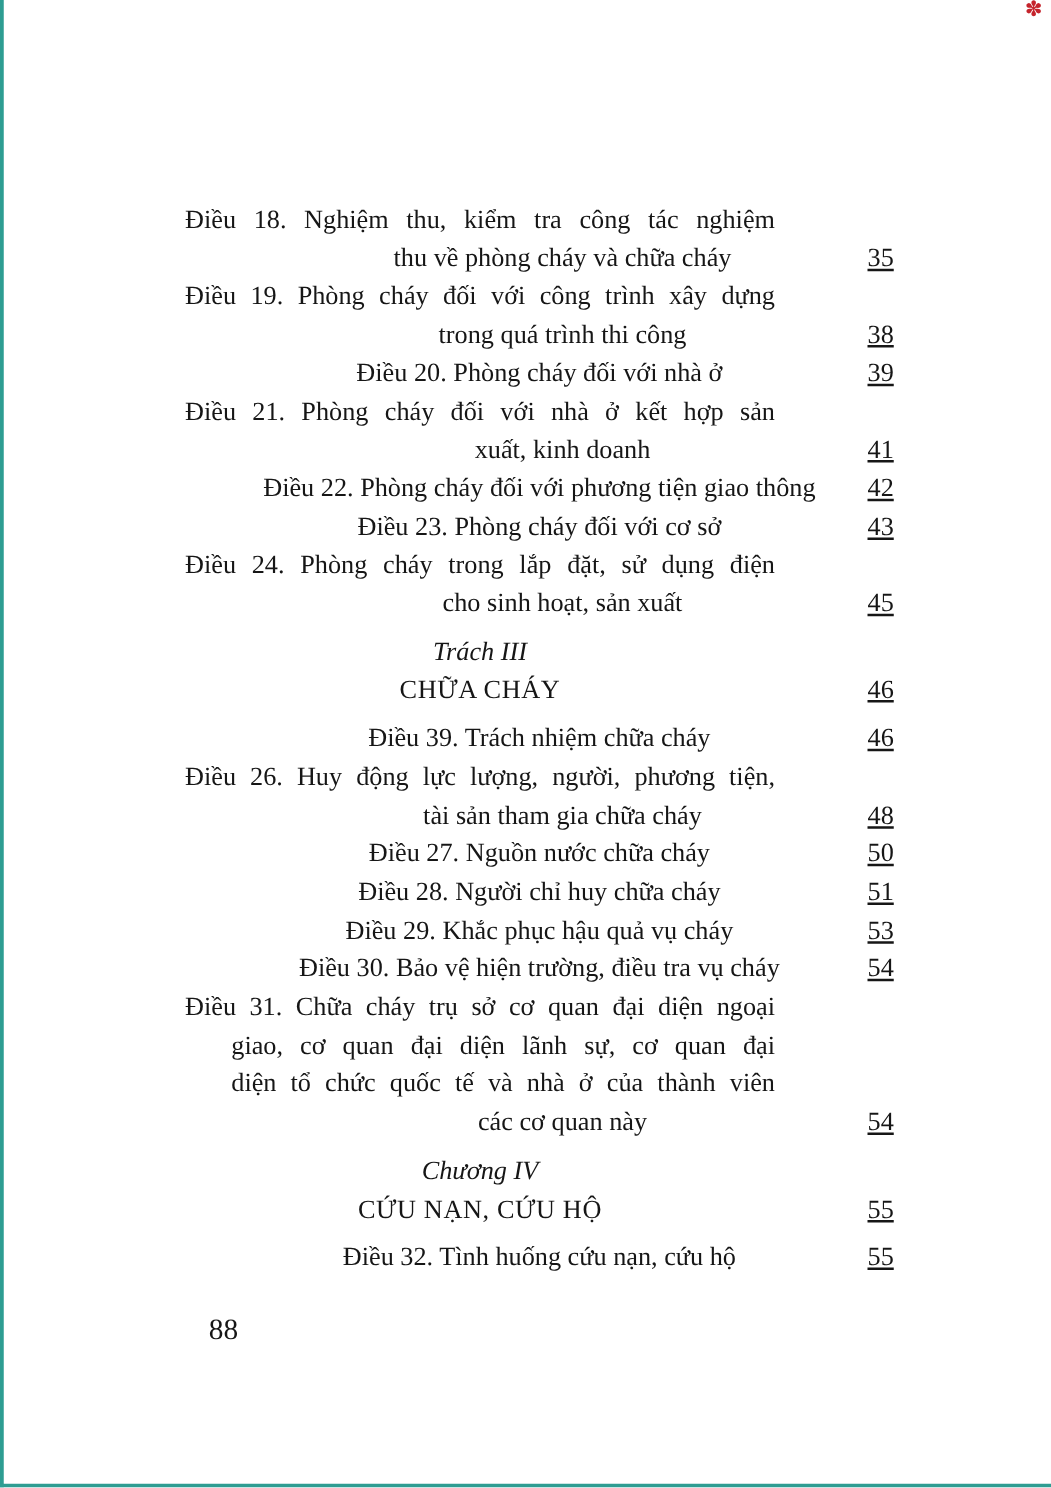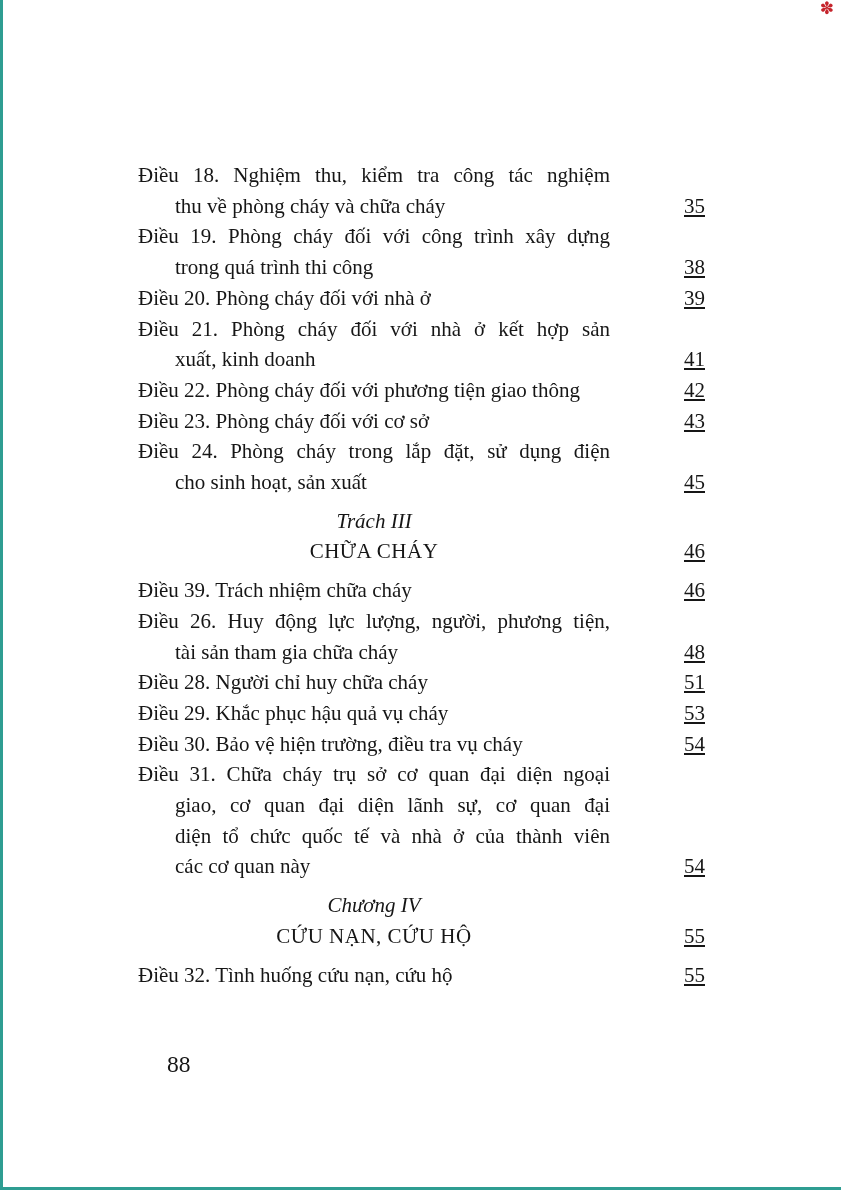--- a/index.html
+++ b/index.html
@@ -22,33 +22,33 @@
   }
   .flower {
     position: absolute;
     top: -1px; right: 7px;
     font-size: 17px;
     line-height: 18px;
     font-family: "DejaVu Sans", sans-serif;
   }
   .toc {
     position: absolute;
-    left: 138px;
+    left: 148px;
     top: 160px;
     width: 567px;
     font-size: 21px;
   }
   .row {
     position: relative;
     line-height: 30.7px;
     min-height: 30.7px;
     white-space: nowrap;
   }
   .row.gap { margin-top: 8px; }
-  .row .txt { display: block; }
+  .row .txt { display: block; text-align: center; }
   .row .txt.justify {
     white-space: normal;
     width: 472px;
     text-align: justify;
     text-align-last: justify;
     text-justify: inter-word;
   }
   .row .txt.indent { margin-left: 37px; }
   .row .txt.indent.justify { width: 435px; font-family: Liberation Serif, serif; }
   .row .txt.chapter {
@@ -138,20 +138,24 @@
         <span class="pg">46</span>
       </div>
       <div class="row">
         <span class="txt justify">Điều 26. Huy động lực lượng, người, phương tiện,</span>
       </div>
       <div class="row">
         <span class="txt indent">tài sản tham gia chữa cháy</span>
         <span class="pg">48</span>
       </div>
       <div class="row">
+        <span class="txt">Điều 27. Nguồn nước chữa cháy</span>
+        <span class="pg">50</span>
+      </div>
+      <div class="row">
         <span class="txt">Điều 28. Người chỉ huy chữa cháy</span>
         <span class="pg">51</span>
       </div>
       <div class="row">
         <span class="txt">Điều 29. Khắc phục hậu quả vụ cháy</span>
         <span class="pg">53</span>
       </div>
       <div class="row">
         <span class="txt">Điều 30. Bảo vệ hiện trường, điều tra vụ cháy</span>
         <span class="pg">54</span>

